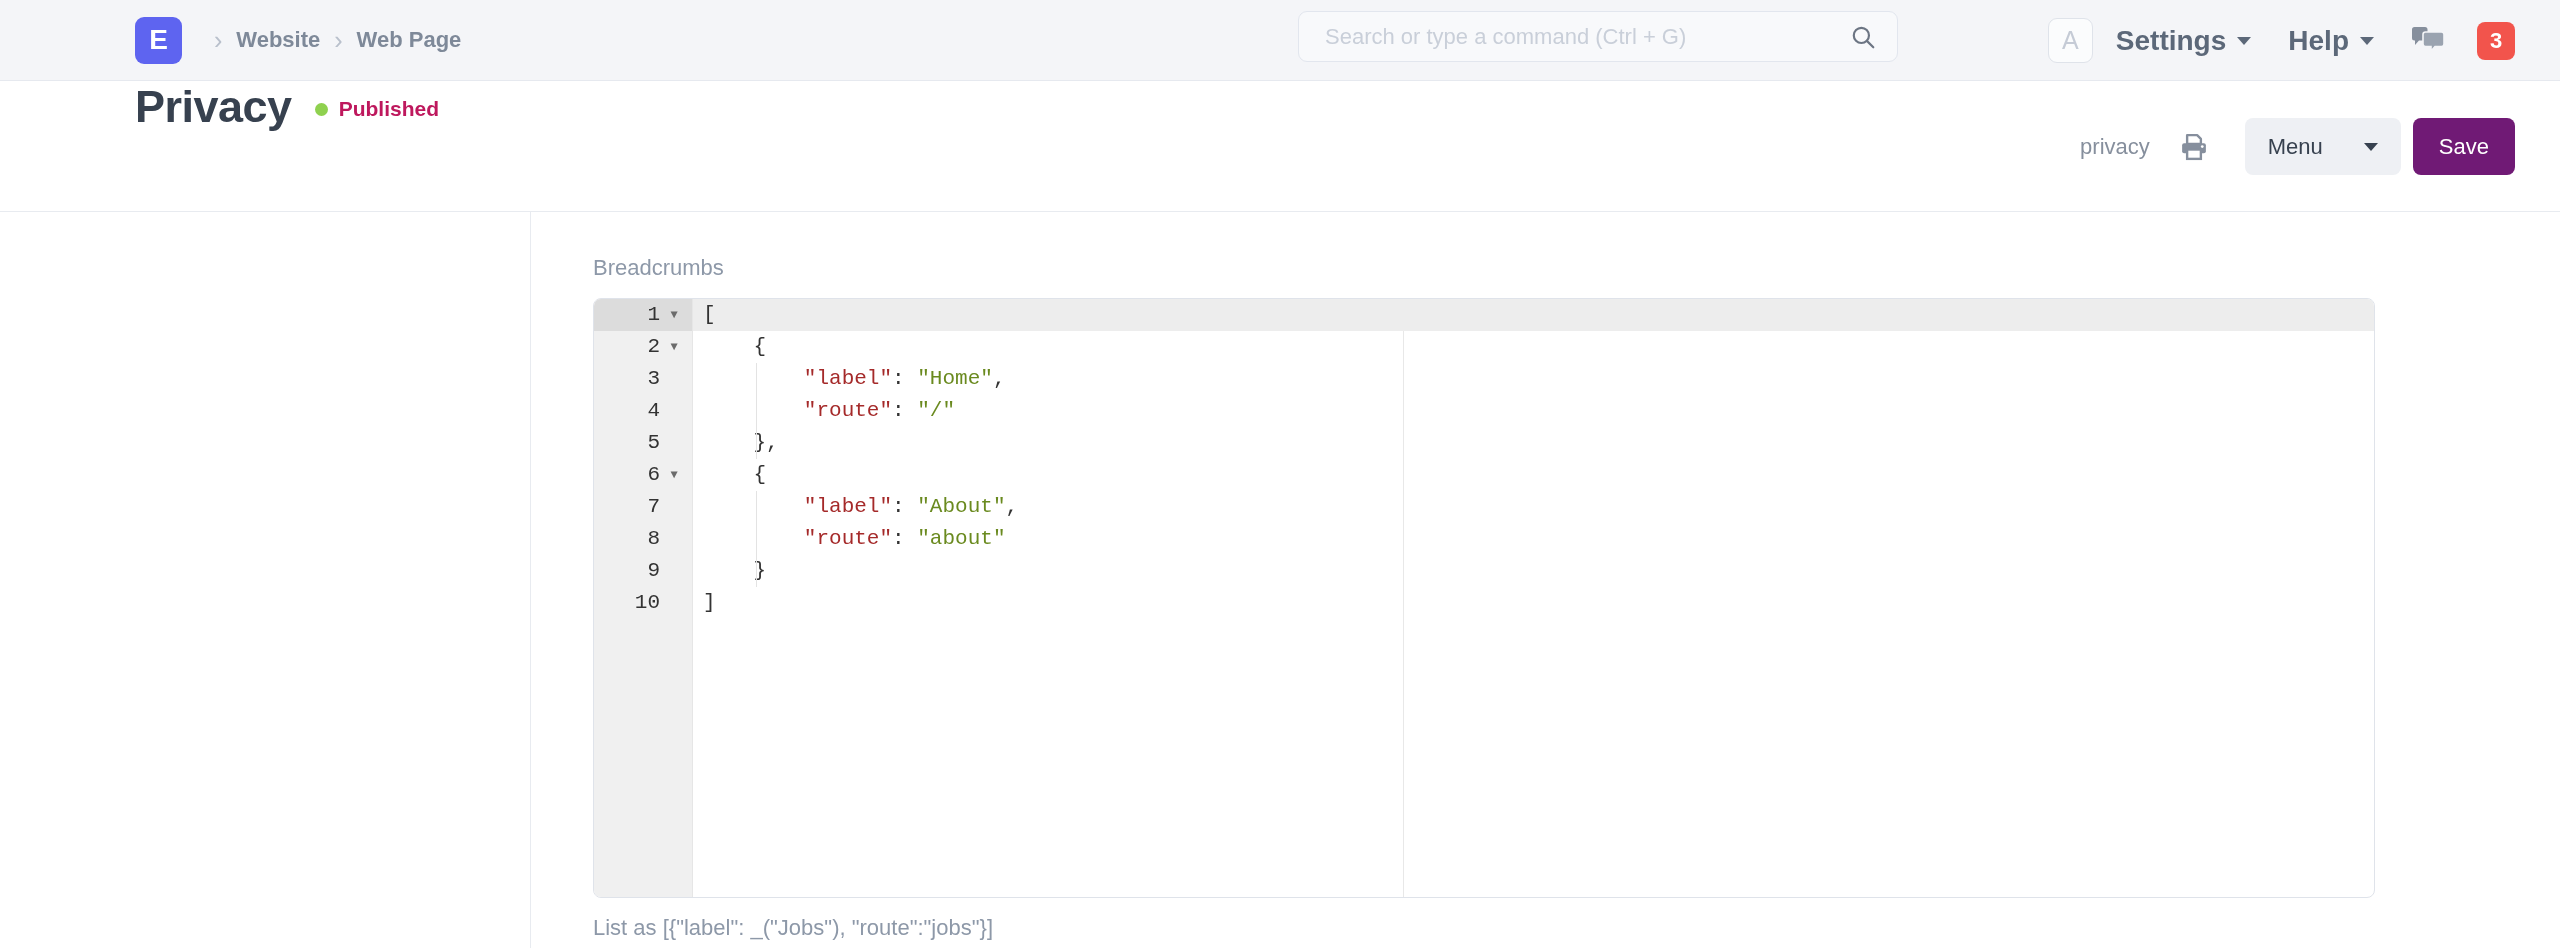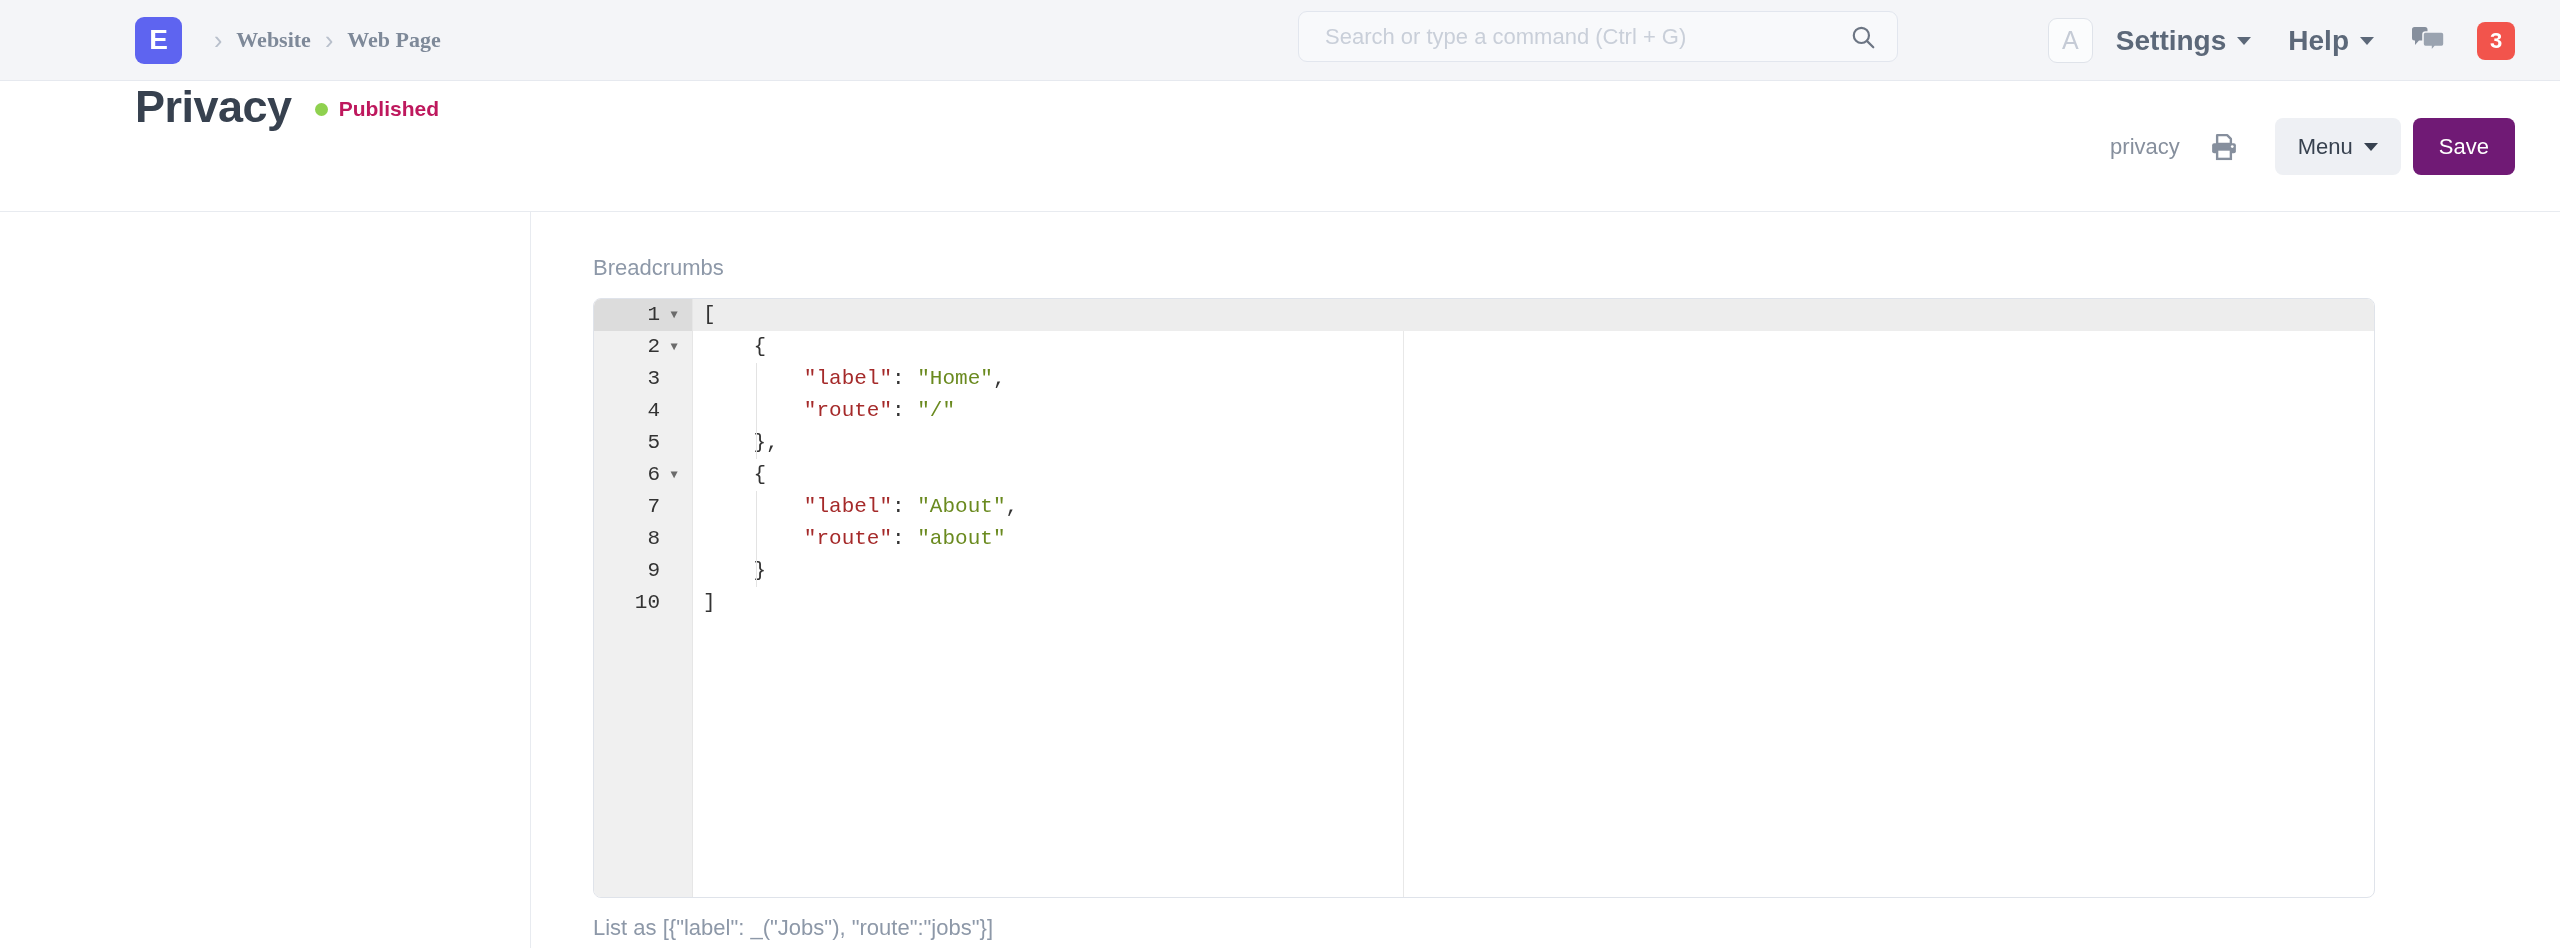--- a/index.html
+++ b/index.html
@@ -39,21 +39,20 @@
     line-height: 1;
     font-weight: 300;
     display: block;
   }
   .crumb-link {
     color: #7e8999;
     font-size: 22px;
     font-weight: bold;
     text-decoration: none;
     white-space: nowrap;
-    font-family: Liberation Serif, serif;
   }
 
   .search-wrap {
     position: absolute;
     left: 1298px;
     top: 11px;
     width: 600px;
     height: 51px;
   }
   .search-box {
@@ -171,20 +170,21 @@
     background: #eef0f4;
     border: none;
     border-radius: 8px;
     padding: 0 23px;
     font-size: 22px;
     color: #37414f;
     font-family: "Liberation Sans", sans-serif;
     display: flex; align-items: center;
     cursor: pointer;
     margin-right: 12px;
+    gap: 30px;
   }
   .save-btn {
     height: 57px;
     background: #701a75;
     border: none;
     border-radius: 8px;
     padding: 0 26px;
     font-size: 22px;
     color: #ffffff;
     font-family: "Liberation Sans", sans-serif;

